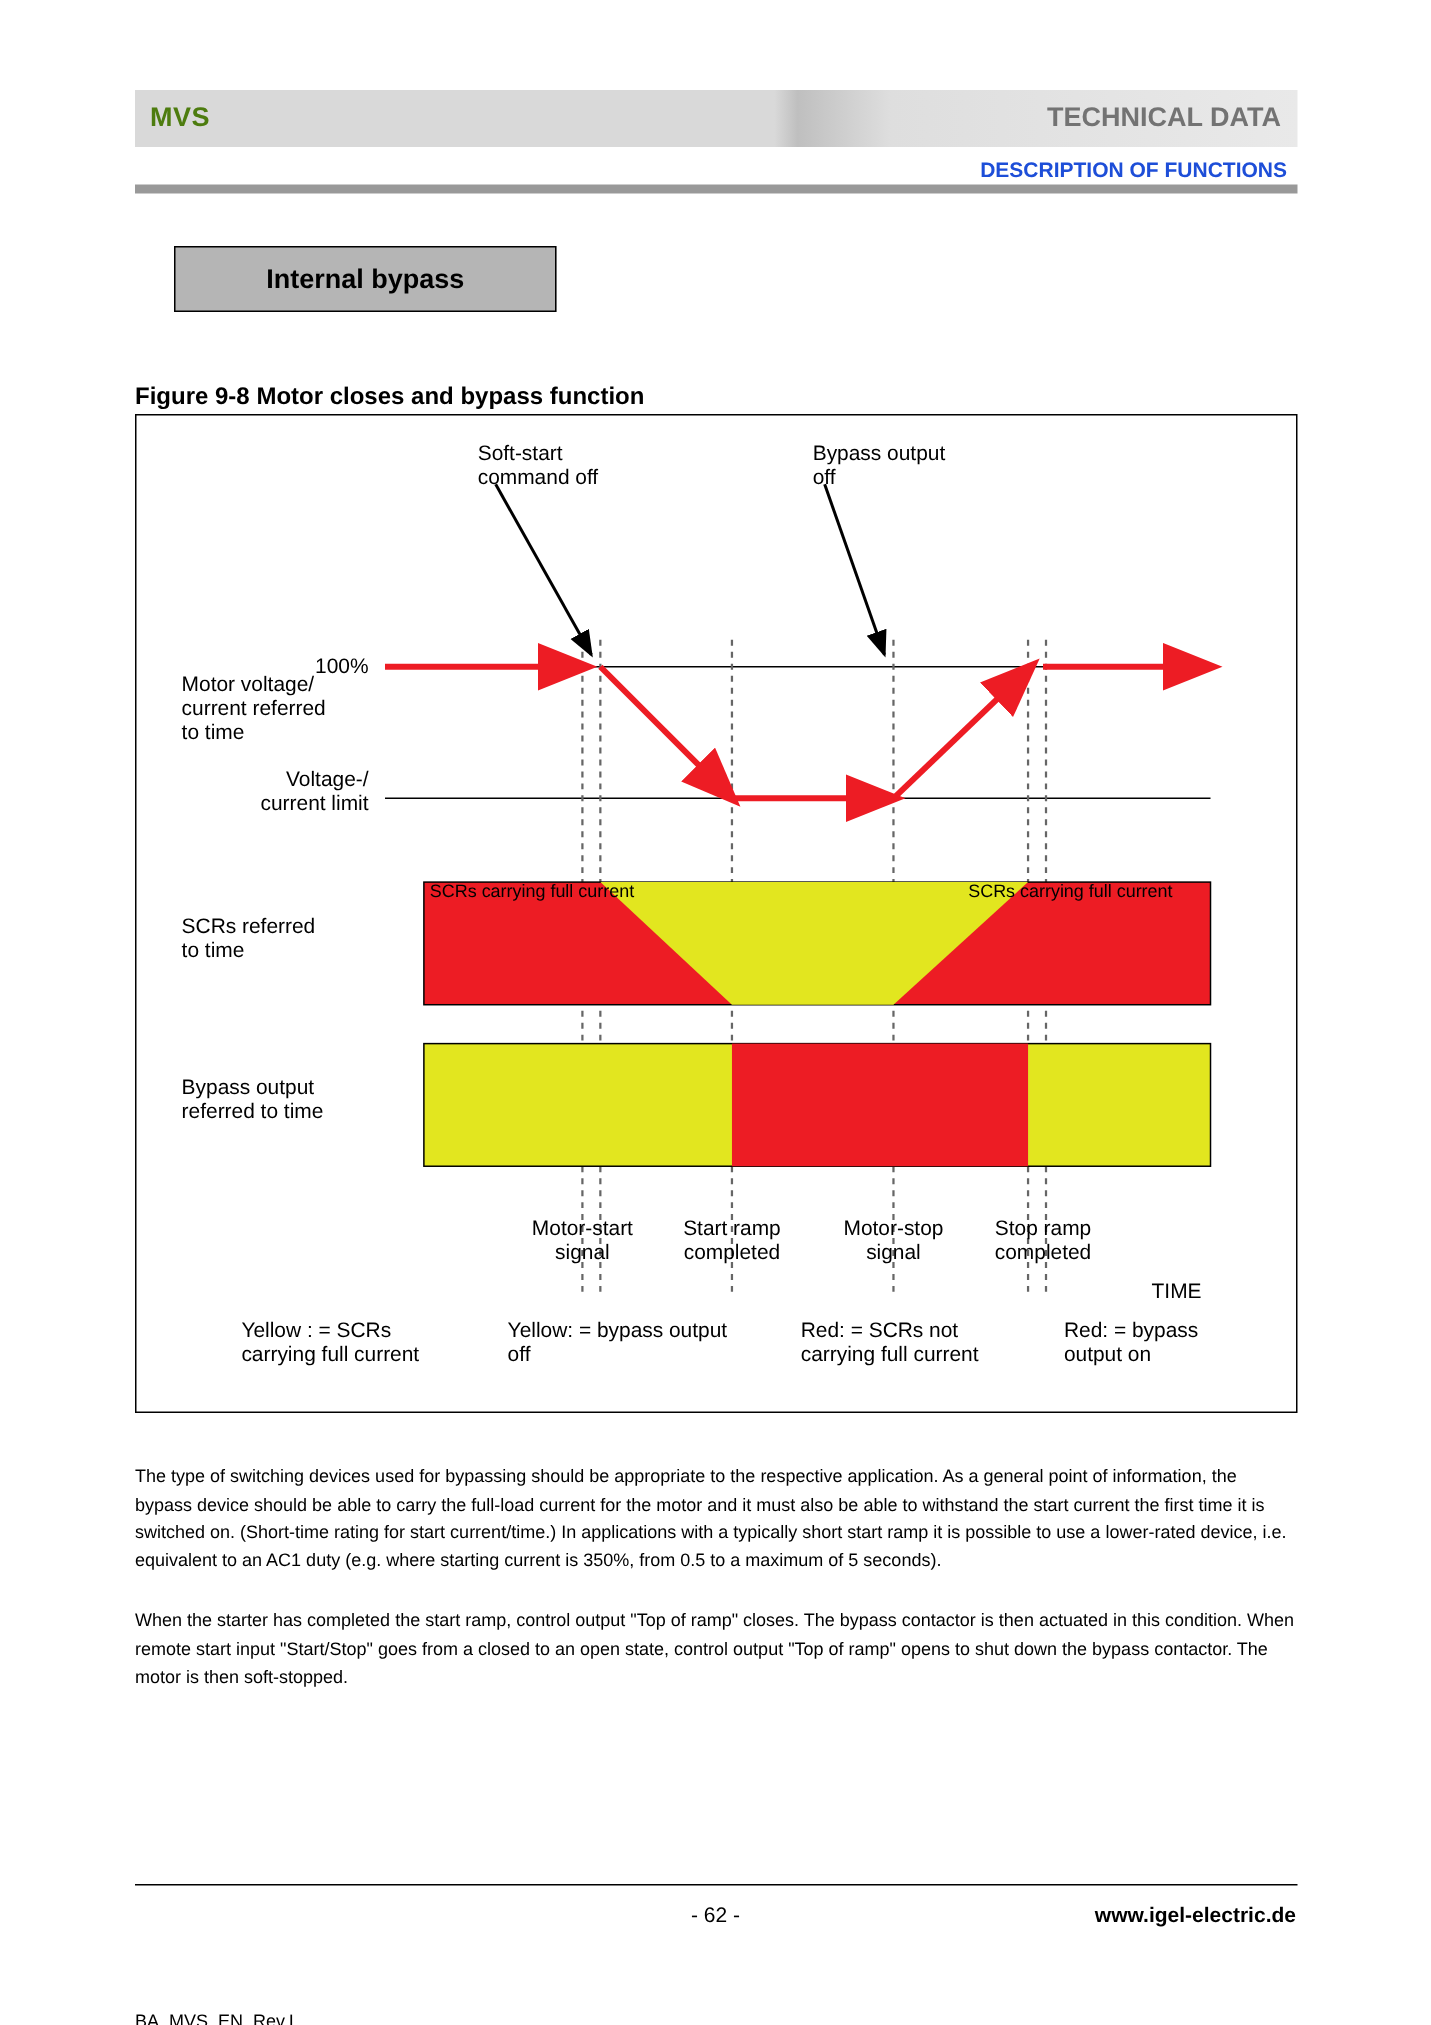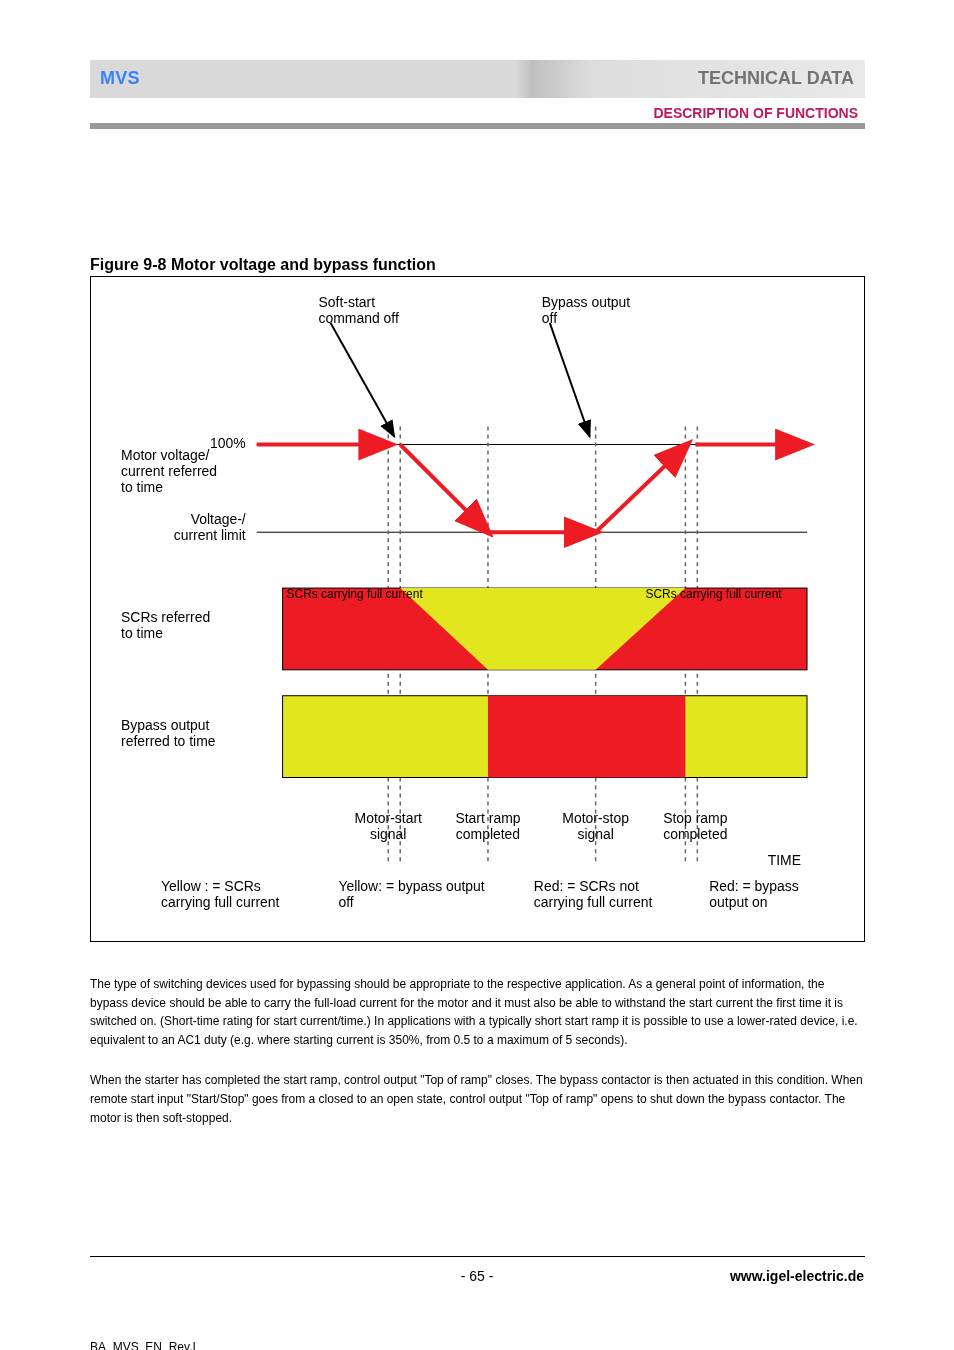--- a/index.html
+++ b/index.html
@@ -1,24 +1,24 @@
 <!DOCTYPE html>
 <html><head>
 <meta charset="utf-8">
 <style>
   * { box-sizing: border-box; margin: 0; padding: 0; }
   html, body { width: 954px; height: 1350px; font-family: Arial, Helvetica, sans-serif; background: #fff; color: #000; }
   .page { position: relative; width: 954px; height: 1350px; }
 
   
   .header-bar { position: absolute; left: 90px; top: 60px; width: 775px; height: 38px; background: linear-gradient(90deg, #d9d9d9 0%, #d9d9d9 55%, #bfbfbf 57%, #dedede 65%, #e9e9e9 100%); }
-  .header-left { position: absolute; left: 100px; top: 68px; font-size: 18px; letter-spacing: .3px; color: #3b82f6; font-weight: 700; }
+  .header-left { position: absolute; left: 100px; top: 68px; font-size: 18px; letter-spacing: .3px; color: #4d7c0f; font-weight: 700; }
   .header-right { position: absolute; right: 100px; top: 68px; font-size: 18px; font-weight: 700; color:#737373; text-align:right; }
   .subheader { position: absolute; left: 90px; top: 123px; width: 775px; height: 6px; background: #999; }
-  .subheader-text { position: absolute; right: 96px; top: 105px; font-size: 14px; font-weight: 700; color:#be185d; }
+  .subheader-text { position: absolute; right: 96px; top: 105px; font-size: 14px; font-weight: 700; color:#1d4ed8; }
 
   .section-chip { position: absolute; left: 116px; top: 164px; width: 255px; height: 44px; background: #b5b5b5; border: 1px solid #000; display: flex; align-items: center; justify-content: center; font-size: 18px; font-weight: 700; color: #000; }
 
   .figure-label { position: absolute; left: 90px; top: 254px; font-size: 16px; font-weight: 700; line-height: 1.35; }
   .figure-label span.no { font-weight: 700; }
 
   .diagram-box { position: absolute; left: 90px; top: 276px; width: 775px; height: 666px; border: 1px solid #000; background: #fff; }
 
   
   .diagram-svg { position: absolute; left: 0; top: 0; width: 100%; height: 100%; }
@@ -37,24 +37,25 @@
 </head>
 <body>
 
 <div class="page">
   <div class="header-bar"></div>
   <div class="header-left">MVS</div>
   <div class="header-right">TECHNICAL DATA</div>
   <div class="subheader-text">DESCRIPTION OF FUNCTIONS</div>
   <div class="subheader"></div>
 
+  <div class="section-chip">Internal bypass</div>
 
   <div class="figure-label">
     <span class="no">Figure 9-8</span>
-    <span>Motor voltage and bypass function</span>
+    <span>Motor closes and bypass function</span>
   </div>
 
   <div class="diagram-box">
     <svg class="diagram-svg" viewBox="0 0 775 666">
       <defs>
         <marker id="arrowRed" markerWidth="12" markerHeight="12" refX="8" refY="4" orient="auto">
           <path d="M0,0 L10,4 L0,8 Z" fill="#ed1c24"></path>
         </marker>
         <marker id="arrowBlack" markerWidth="10" markerHeight="10" refX="8" refY="3.5" orient="auto">
           <path d="M0,0 L9,3.5 L0,7 Z" fill="#000"></path>
@@ -141,15 +142,15 @@
     </svg>
   </div>
 
   <div class="body-text">
     <p>The type of switching devices used for bypassing should be appropriate to the respective application. As a general point of information, the bypass device should be able to carry the full-load current for the motor and it must also be able to withstand the start current the first time it is switched on. (Short-time rating for start current/time.) In applications with a typically short start ramp it is possible to use a lower-rated device, i.e. equivalent to an AC1 duty (e.g. where starting current is 350%, from 0.5 to a maximum of 5 seconds).</p>
     <p>When the starter has completed the start ramp, control output "Top of ramp" closes. The bypass contactor is then actuated in this condition. When remote start input "Start/Stop" goes from a closed to an open state, control output "Top of ramp" opens to shut down the bypass contactor. The motor is then soft-stopped.</p>
   </div>
 
   <div class="footer-line"></div>
   <div class="footer-left">BA_MVS_EN_Rev.I</div>
-  <div class="footer-center">- 65 -</div>
+  <div class="footer-center">- 62 -</div>
   <div class="footer-right">www.igel-electric.de</div>
 </div>
 
 </body></html>

